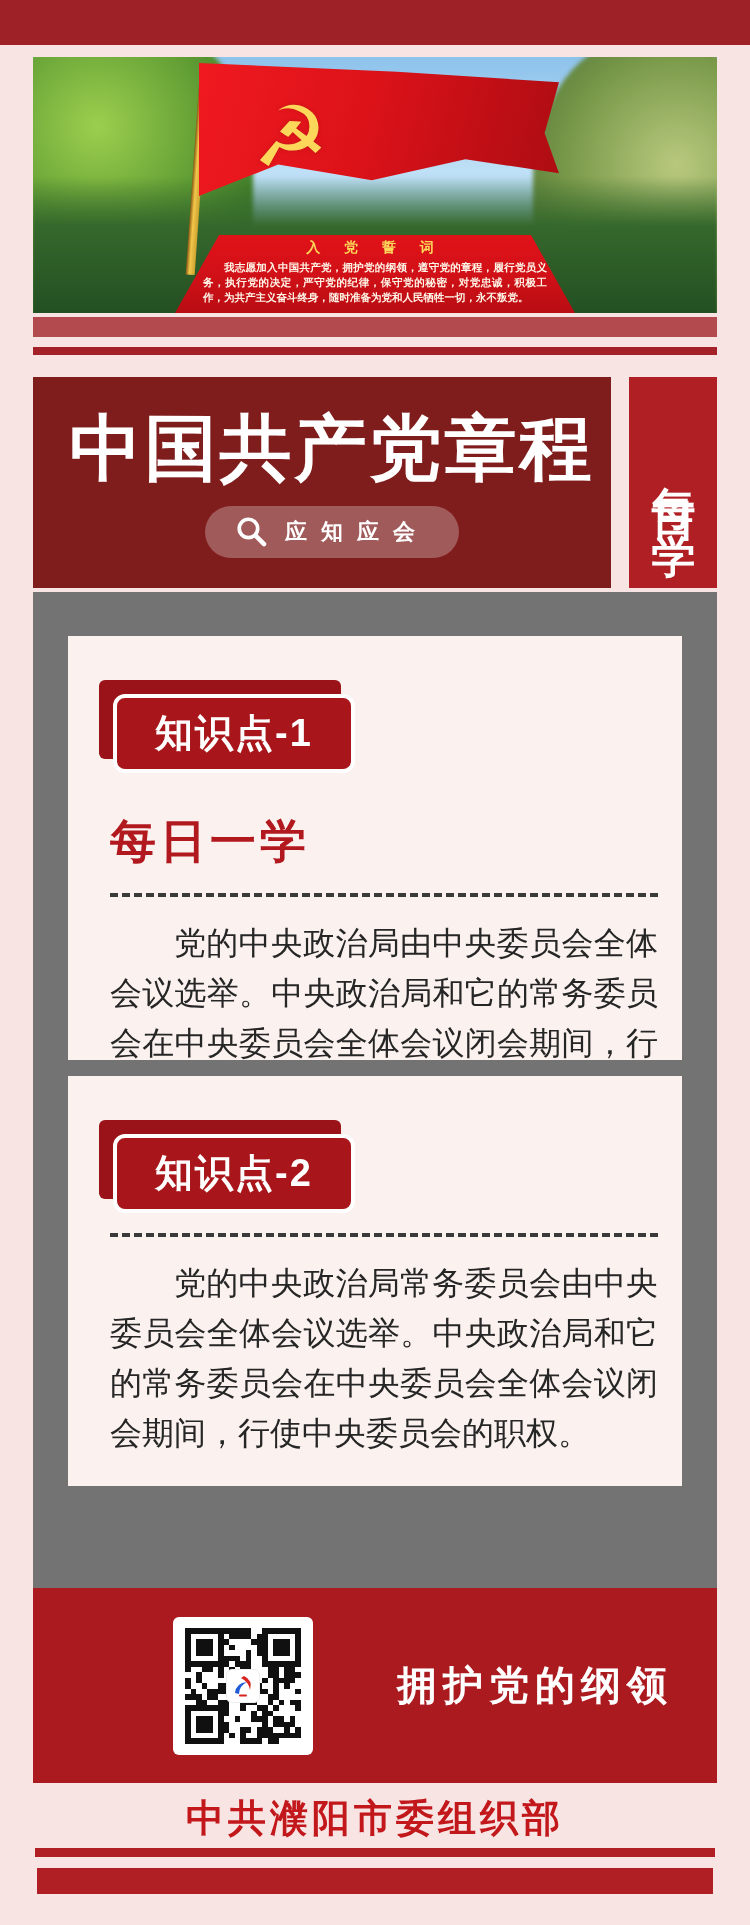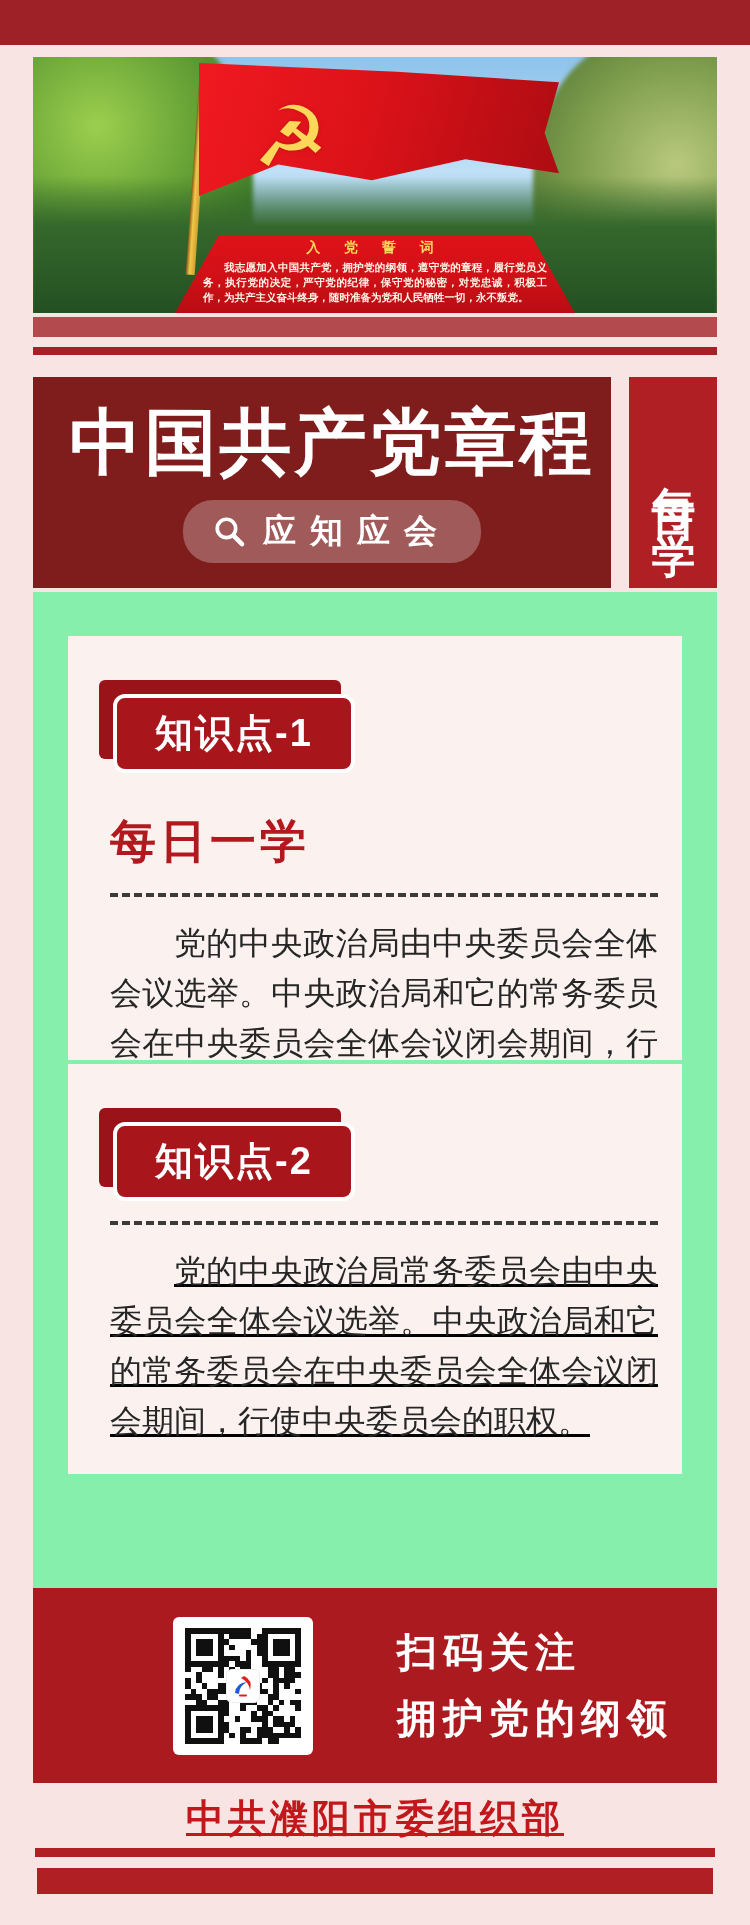--- a/index.html
+++ b/index.html
@@ -47,32 +47,32 @@
 
   
   .title-row{left:33px;top:377px;width:684px;height:211px;display:flex;}
   .title-main{flex:1;background:#7f1d1d;display:flex;flex-direction:column;
     align-items:center;justify-content:center;padding-left:20px;}
   .big-title{color:#fff;font-size:72px;font-weight:bold;letter-spacing:3px;line-height:1;
     margin-top:4px;white-space:nowrap;}
   .search-pill{margin-top:22px;display:flex;align-items:center;
     background:rgba(255,255,255,.27);border-radius:30px;padding:9px 30px;}
   .search-pill svg{display:block;margin-right:16px;}
-  .pill-text{color:#fff;font-size:33px;font-weight:bold;letter-spacing:14px;white-space:nowrap;}
+  .pill-text{color:#fff;font-size:22px;font-weight:bold;letter-spacing:14px;white-space:nowrap;}
   .title-side{width:88px;margin-left:18px;background:#b01f24;display:flex;
     align-items:center;justify-content:center;}
   .side-label{writing-mode:vertical-rl;text-orientation:upright;color:#fff;
     font-family:"Liberation Serif", serif;font-weight:bold;font-size:44px;letter-spacing:16px;
     line-height:1;}
 
   
-  .frame{left:33px;top:592px;width:684px;height:1155px;background:#86efac;}
+  .frame{left:33px;top:592px;width:684px;height:1155px;background:#737373;}
   .card{position:absolute;left:35px;width:614px;background:#fbf2ef;}
   .card1{top:44px;height:424px;}
-  .card2{top:472px;height:410px;text-decoration:underline;}
+  .card2{top:484px;height:410px;}
   .badge{position:relative;display:inline-block;margin:58px 0 0 45px;}
   .badge::before{content:"";position:absolute;left:-14px;top:-14px;right:14px;bottom:14px;
     background:#991318;border-radius:6px;}
   .badge-front{position:relative;display:inline-block;background:#a8161b;color:#fff;
     border:4px solid #fff;border-radius:12px;padding:10px 38px;
     font-size:38px;font-weight:bold;letter-spacing:2px;}
   .card-heading{margin:38px 0 0 42px;color:#b2191f;font-size:46px;font-weight:bold;
     letter-spacing:4px;}
   .dash-sep{margin:20px 24px 0 42px;border-top:4px dashed #3a3a3a;height:0;}
   .card-body{margin:22px 24px 0 42px;color:#262626;font-size:32px;line-height:1.56;
@@ -89,21 +89,21 @@
   .qr-logo{position:absolute;left:50%;top:50%;transform:translate(-50%,-50%);
     width:32px;height:32px;background:#fff;border-radius:6px;border:1px solid #eee;
     display:flex;align-items:center;justify-content:center;}
   .qr-texts{margin-left:84px;color:#fff;}
   .qr-line{font-family:"Liberation Serif", serif;font-weight:bold;font-size:40px;
     letter-spacing:6px;line-height:1;}
   .qr-line + .qr-line{margin-top:26px;}
 
   
   .footer-org{left:0;top:1793px;width:750px;text-align:center;color:#c2181c;
-    font-family:"Liberation Serif", serif;font-weight:bold;font-size:38px;letter-spacing:4px;text-decoration:underline;}
+    font-family:"Liberation Serif", serif;font-weight:bold;font-size:38px;letter-spacing:4px;}
   .bar-thin{left:35px;top:1848px;width:680px;height:9px;background:#b01f24;}
   .bar-thick{left:37px;top:1868px;width:676px;height:26px;background:#b01f24;}
 </style>
 </head>
 <body>
 
 <div class="abs top-bar"></div>
 
 <div class="abs hero">
   <div class="abs trees-left"></div>
@@ -310,20 +310,19 @@
       </svg>
     <div class="qr-logo">
       <svg width="24" height="24" viewBox="0 0 24 24">
         <path d="M13 2 Q22 6 19 16 Q18 8 10 4 Z" fill="#d8231f"></path>
         <path d="M4 19 Q5 9 16 8 Q8 12 8 20 Z" fill="#1f5bd8"></path>
         <rect x="8" y="20.5" width="8" height="2" rx="1" fill="#d8231f"></rect>
       </svg>
     </div>
   </div>
   <div class="qr-texts">
-    <div class="qr-line">扫码关注</div>
     <div class="qr-line">拥护党的纲领</div>
   </div>
 </div>
 
 <div class="abs footer-org">中共濮阳市委组织部</div>
 <div class="abs bar-thin"></div>
 <div class="abs bar-thick"></div>
 
 </body></html>

